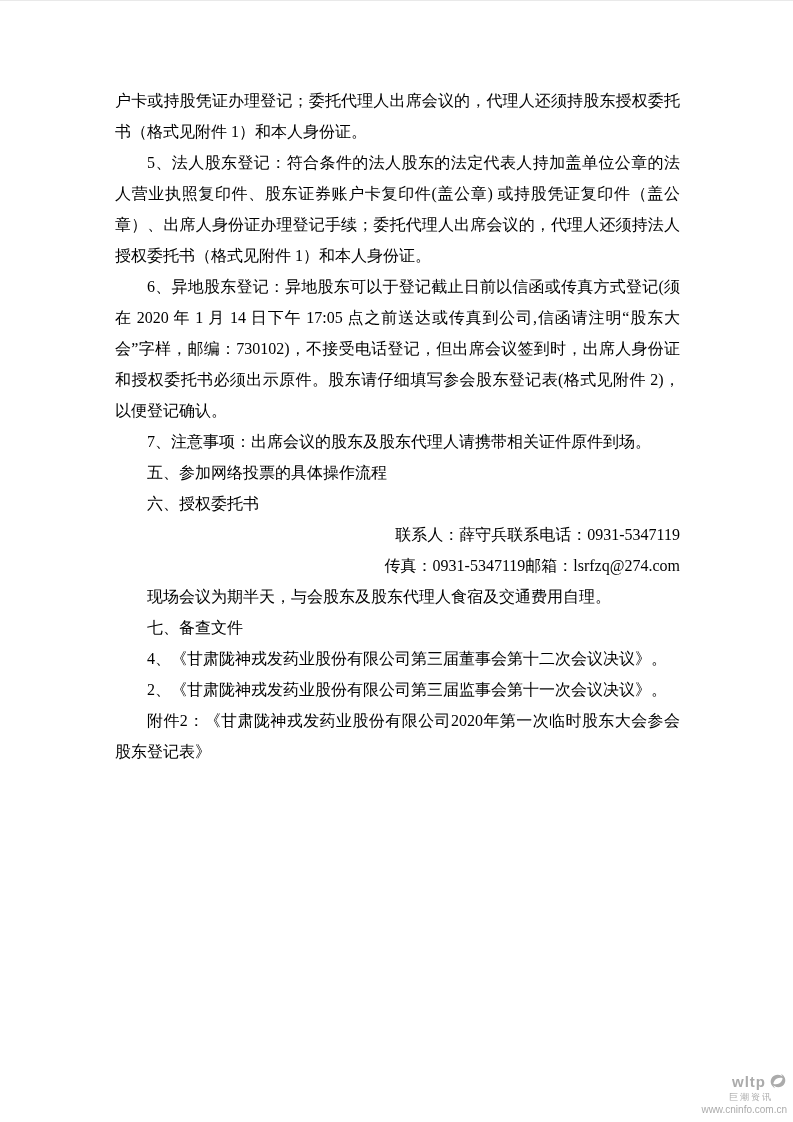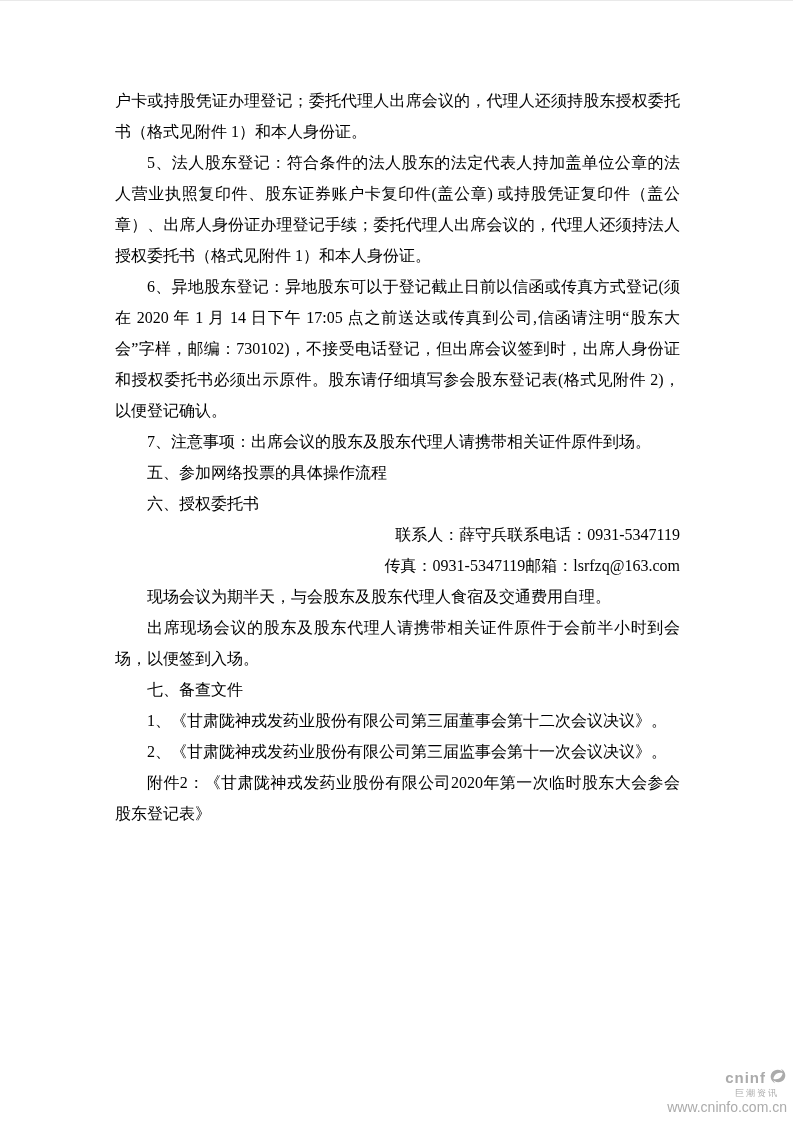--- a/index.html
+++ b/index.html
@@ -41,49 +41,48 @@
     font-family: "Liberation Sans", "DejaVu Sans", sans-serif;
     text-align: right;
     line-height: 1.1;
   }
   .logo-row {
     display: flex; align-items: center; justify-content: flex-end; gap: 2px;
   }
   .logo-text {
     font-size: 15px; font-weight: bold; letter-spacing: 1px;
   }
-  .logo-cn { font-size: 9px; letter-spacing: 2px; margin-top: 1px; margin-right: 8px; }
-  .logo-url { font-size: 14px; margin-top: 1px; }
+  .logo-cn { font-size: 9px; letter-spacing: 2px; margin-top: 1px; margin-right: 14px; }
+  .logo-url { font-size: 10px; margin-top: 1px; }
   .logo-icon { display: inline-block; margin-left: 1px; }
 </style>
 </head>
 <body>
 
 <div class="page">
 
   <div class="doc">
       <p class="para">户卡或持股凭证办理登记；委托代理人出席会议的，代理人还须持股东授权委托书（格式见附件 1）和本人身份证。</p>
       <p class="para indent">5、法人股东登记：符合条件的法人股东的法定代表人持加盖单位公章的法人营业执照复印件、股东证券账户卡复印件(盖公章) 或持股凭证复印件（盖公章）、出席人身份证办理登记手续；委托代理人出席会议的，代理人还须持法人授权委托书（格式见附件 1）和本人身份证。</p>
       <p class="para indent">6、异地股东登记：异地股东可以于登记截止日前以信函或传真方式登记(须在 2020 年 1 月 14 日下午 17:05 点之前送达或传真到公司,信函请注明“股东大会”字样，邮编：730102)，不接受电话登记，但出席会议签到时，出席人身份证和授权委托书必须出示原件。股东请仔细填写参会股东登记表(格式见附件 2)，以便登记确认。</p>
       <p class="para indent">7、注意事项：出席会议的股东及股东代理人请携带相关证件原件到场。</p>
       <p class="heading">五、参加网络投票的具体操作流程</p>
       <p class="heading">六、授权委托书</p>
       <p class="para indent cols"><span class="col-left">联系人：薛守兵</span><span>联系电话：0931-5347119</span></p>
-      <p class="para indent cols"><span class="col-left">传真：0931-5347119</span><span>邮箱：lsrfzq@163.com</span></p>
+      <p class="para indent cols"><span class="col-left">传真：0931-5347119</span><span>邮箱：lsrfzq@274.com</span></p>
       <p class="para indent">现场会议为期半天，与会股东及股东代理人食宿及交通费用自理。</p>
-      <p class="para indent">出席现场会议的股东及股东代理人请携带相关证件原件于会前半小时到会场，以便签到入场。</p>
       <p class="heading">七、备查文件</p>
-      <p class="para indent">1、《甘肃陇神戎发药业股份有限公司第三届董事会第十二次会议决议》。</p>
+      <p class="para indent">4、《甘肃陇神戎发药业股份有限公司第三届董事会第十二次会议决议》。</p>
       <p class="para indent">2、《甘肃陇神戎发药业股份有限公司第三届监事会第十一次会议决议》。</p>
       <p class="para indent">附件2：《甘肃陇神戎发药业股份有限公司2020年第一次临时股东大会参会股东登记表》</p>
     </div>
 
   <div class="footer">
     <div class="logo-row">
-      <span class="logo-text">cninf</span>
+      <span class="logo-text">wltp</span>
       <span class="logo-icon">
         <svg width="18" height="16" viewBox="0 0 24 22">
           <path fill="#ababab" d="M2 13 C7 17 14 16 17 11 C19 8 19 4 16 1 C22 4 24 11 20 16 C16 21 7 21 2 13 Z"></path>
           <path fill="#ababab" d="M22 9 C17 5 10 6 7 11 C5 14 5 17 8 21 C2 18 0 11 4 6 C8 1 17 1 22 9 Z"></path>
         </svg>
       </span>
     </div>
     <div class="logo-cn">巨潮资讯</div>
     <div class="logo-url">www.cninfo.com.cn</div>
   </div>

